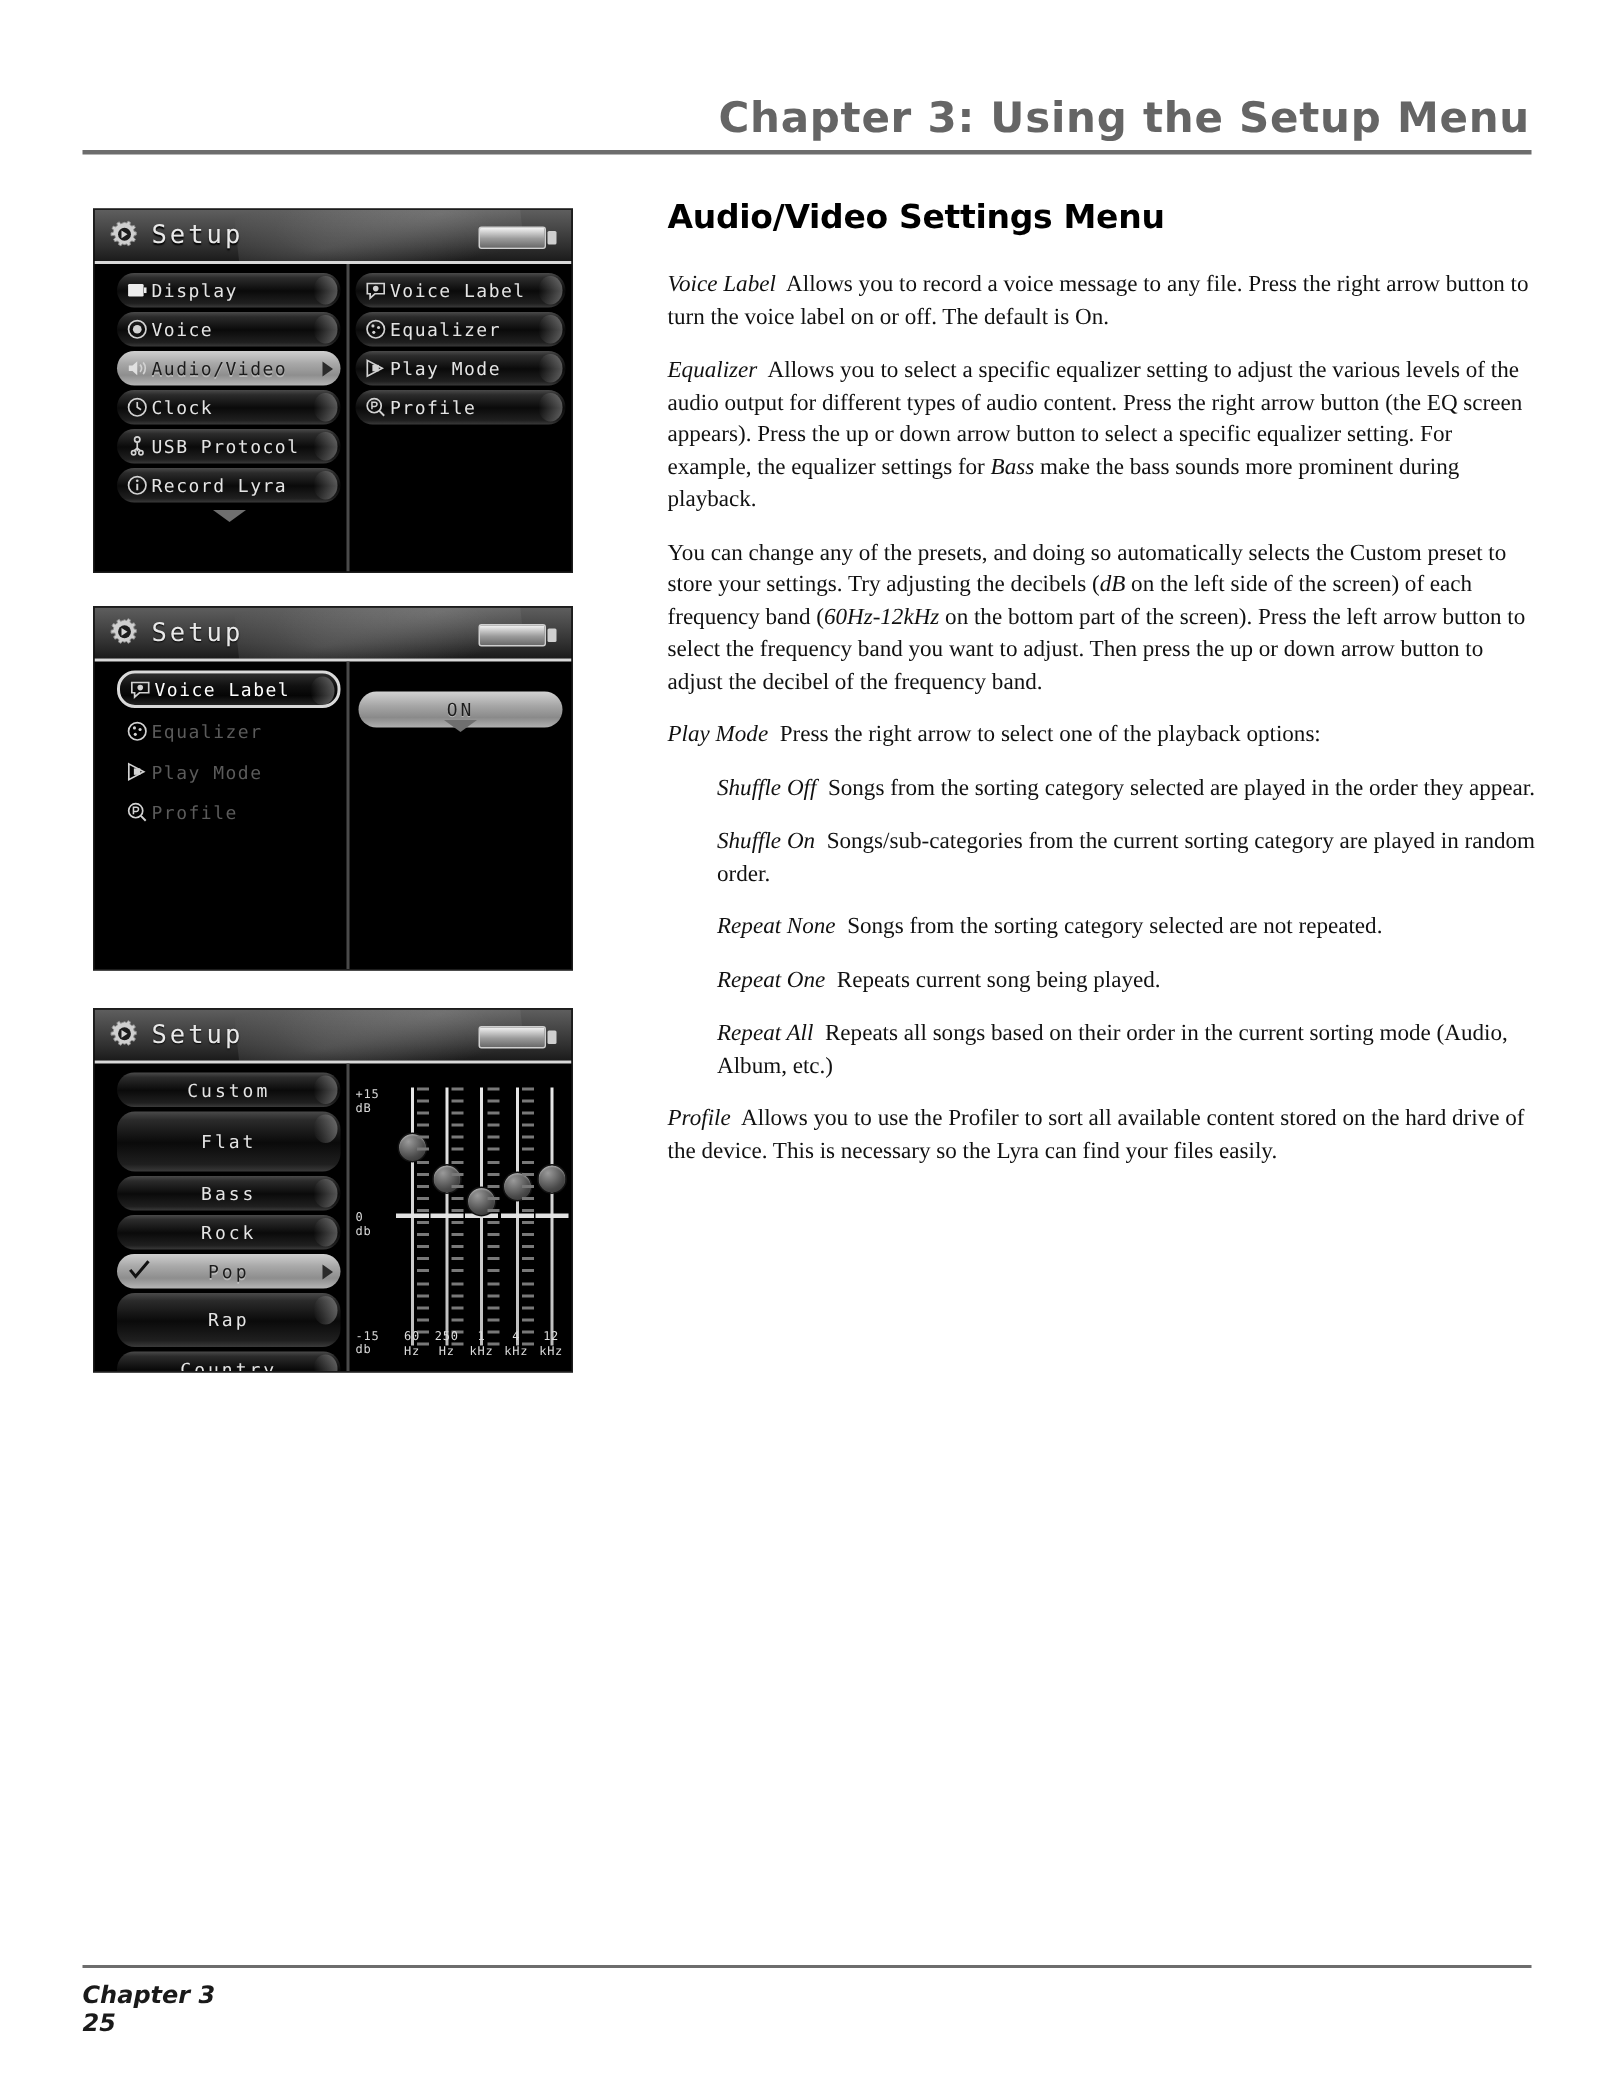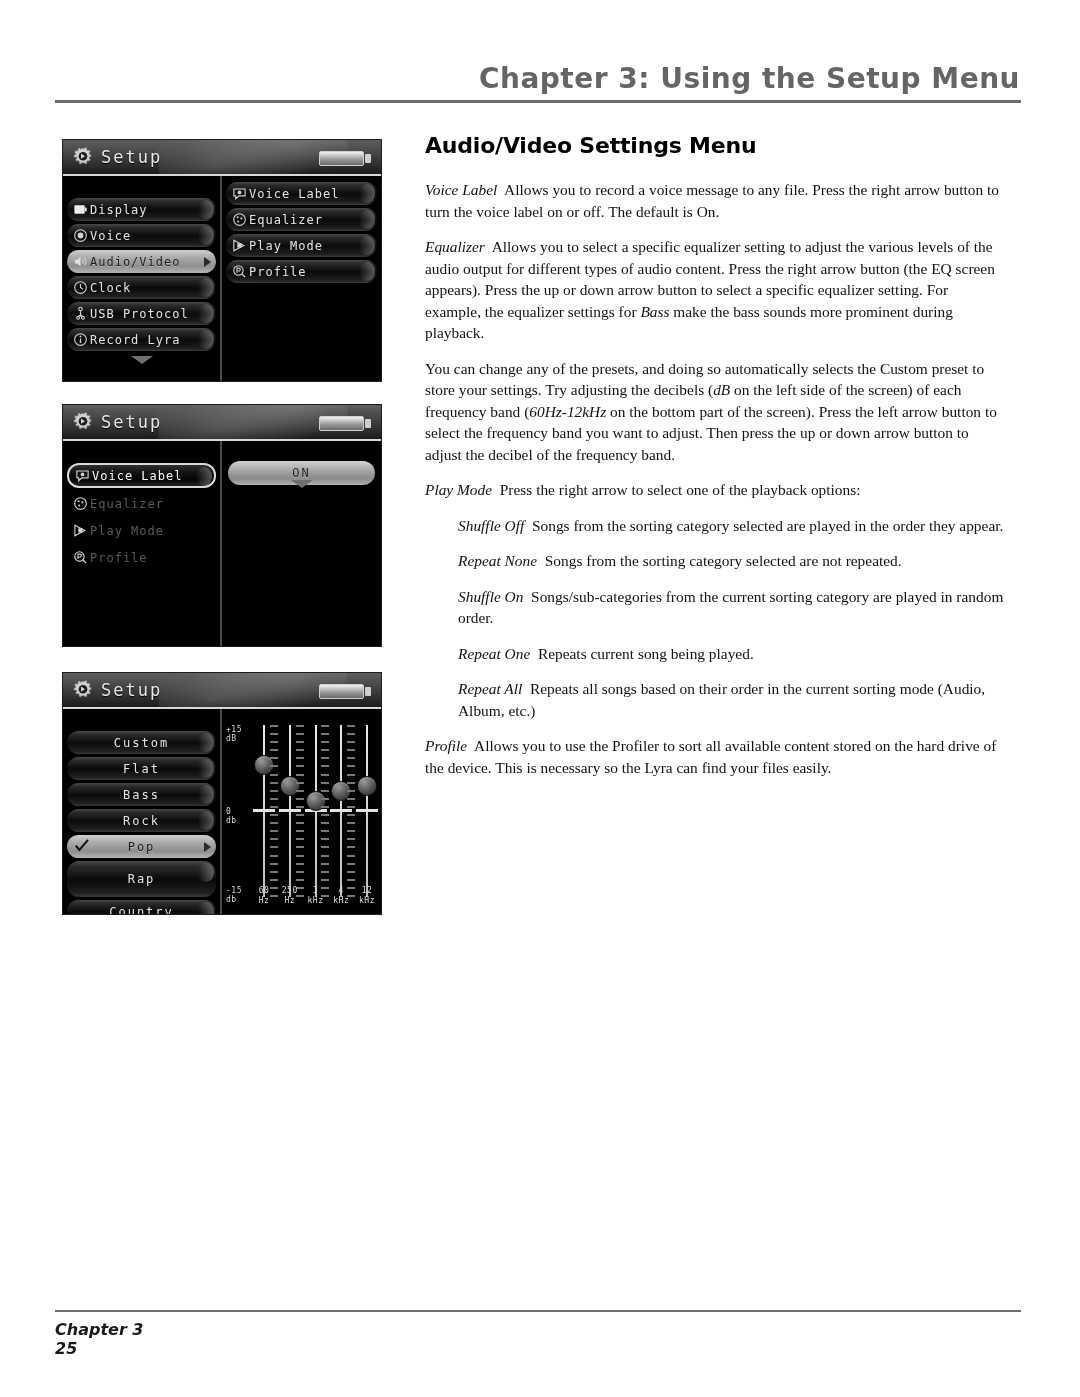--- a/index.html
+++ b/index.html
@@ -45,21 +45,21 @@
     font-size: 16px; color: #1a1a1a;
   }
   .footer .pgno {
     font-family: "DejaVu Sans", sans-serif;
     font-weight: bold; font-style: italic;
     font-size: 16px; color: #1a1a1a;
   }
 
   
   .content {
-    position: absolute; left: 425px; top: 133px; width: 580px;
+    position: absolute; left: 445px; top: 133px; width: 580px;
   }
   .content h2 {
     font-family: "DejaVu Sans", sans-serif;
     font-size: 22px; font-weight: bold; color: #000;
     letter-spacing: -0.2px;
     margin-bottom: 21px;
   }
   .para {
     font-family: "Liberation Serif", serif;
     font-size: 15.4px; line-height: 21.5px;
@@ -115,21 +115,21 @@
     position: absolute; left: 0; top: 0; width: 45px; height: 15px;
     border: 1px solid #cfcfcf; border-radius: 2px;
     background: linear-gradient(to bottom, #f2f2f2, #9b9b9b 55%, #6a6a6a);
   }
   .battery .cap {
     position: absolute; left: 46px; top: 3px; width: 6px; height: 9px;
     background: #cfcfcf; border-radius: 1px;
   }
 
   .dev-body { position: relative; height: 205px; display: flex; }
-  .dev-col-left  { width: 157px; position: relative; padding-top: 22px; }
+  .dev-col-left  { width: 157px; position: relative; padding-top: 6px; margin-left: 11px; }
   .dev-divider   { width: 2px; background: #4a4a4a; }
   .dev-col-right { flex: 1; position: relative; padding-top: 6px; }
 
   
   .pill {
     position: relative;
     height: 23px; margin: 0 4px 3px 4px;
     border-radius: 12px;
     background: linear-gradient(to bottom, #4a4a4a 0%, #2b2b2b 14%, #0a0a0a 52%, #1f1f1f 88%, #3a3a3a 100%);
     display: flex; align-items: center;
@@ -260,22 +260,22 @@
   <div class="header-rule"></div>
 
   <div class="content">
     <h2>Audio/Video Settings Menu</h2>
     <div id="paragraphs">
         <div class="para"><i>Voice Label</i>&nbsp; Allows you to record a voice message to any file. Press the right arrow button to turn the voice label on or off. The default is On.</div>
         <div class="para"><i>Equalizer</i>&nbsp; Allows you to select a specific equalizer setting to adjust the various levels of the audio output for different types of audio content. Press the right arrow button (the EQ screen appears). Press the up or down arrow button to select a specific equalizer setting. For example, the equalizer settings for <i>Bass</i> make the bass sounds more prominent during playback.</div>
         <div class="para">You can change any of the presets, and doing so automatically selects the Custom preset to store your settings. Try adjusting the decibels (<i>dB</i> on the left side of the screen) of each frequency band (<i>60Hz-12kHz</i> on the bottom part of the screen). Press the left arrow button to select the frequency band you want to adjust. Then press the up or down arrow button to adjust the decibel of the frequency band.</div>
         <div class="para"><i>Play Mode</i>&nbsp; Press the right arrow to select one of the playback options:</div>
         <div class="para indent"><i>Shuffle Off</i>&nbsp; Songs from the sorting category selected are played in the order they appear.</div>
+        <div class="para indent"><i>Shuffle On</i>&nbsp; Songs/sub-categories from the current sorting category are played in random order.</div>
         <div class="para indent"><i>Repeat None</i>&nbsp; Songs from the sorting category selected are not repeated.</div>
-        <div class="para indent"><i>Shuffle On</i>&nbsp; Songs/sub-categories from the current sorting category are played in random order.</div>
         <div class="para indent"><i>Repeat One</i>&nbsp; Repeats current song being played.</div>
         <div class="para indent"><i>Repeat All</i>&nbsp; Repeats all songs based on their order in the current sorting mode (Audio, Album, etc.)</div>
         <div class="para"><i>Profile</i>&nbsp; Allows you to use the Profiler to sort all available content stored on the hard drive of the device. This is necessary so the Lyra can find your files easily.</div>
       </div>
   </div>
 
   <div class="device" id="device-1">
     <div class="dev-titlebar">
       <div class="swirl"></div>
       <span class="gear-icon">
@@ -490,21 +490,21 @@
       <span class="battery">
         <span class="body"></span>
           <span class="cap"></span>
       </span>
     </div>
     <div class="dev-body">
       <div class="dev-col-left" id="d3-left">
           <div class="pill  centered" style="height: 23px;">
             <span class="plabel">Custom</span>
           </div>
-          <div class="pill  centered" style="height: 23px;">
+          <div class="pill  centered" style="height: 40px;">
             <span class="plabel">Flat</span>
           </div>
           <div class="pill  centered" style="height: 23px;">
             <span class="plabel">Bass</span>
           </div>
           <div class="pill  centered" style="height: 23px;">
             <span class="plabel">Rock</span>
           </div>
           <div class="pill selected centered" style="height: 23px;">
             <span class="plabel">Pop</span>

